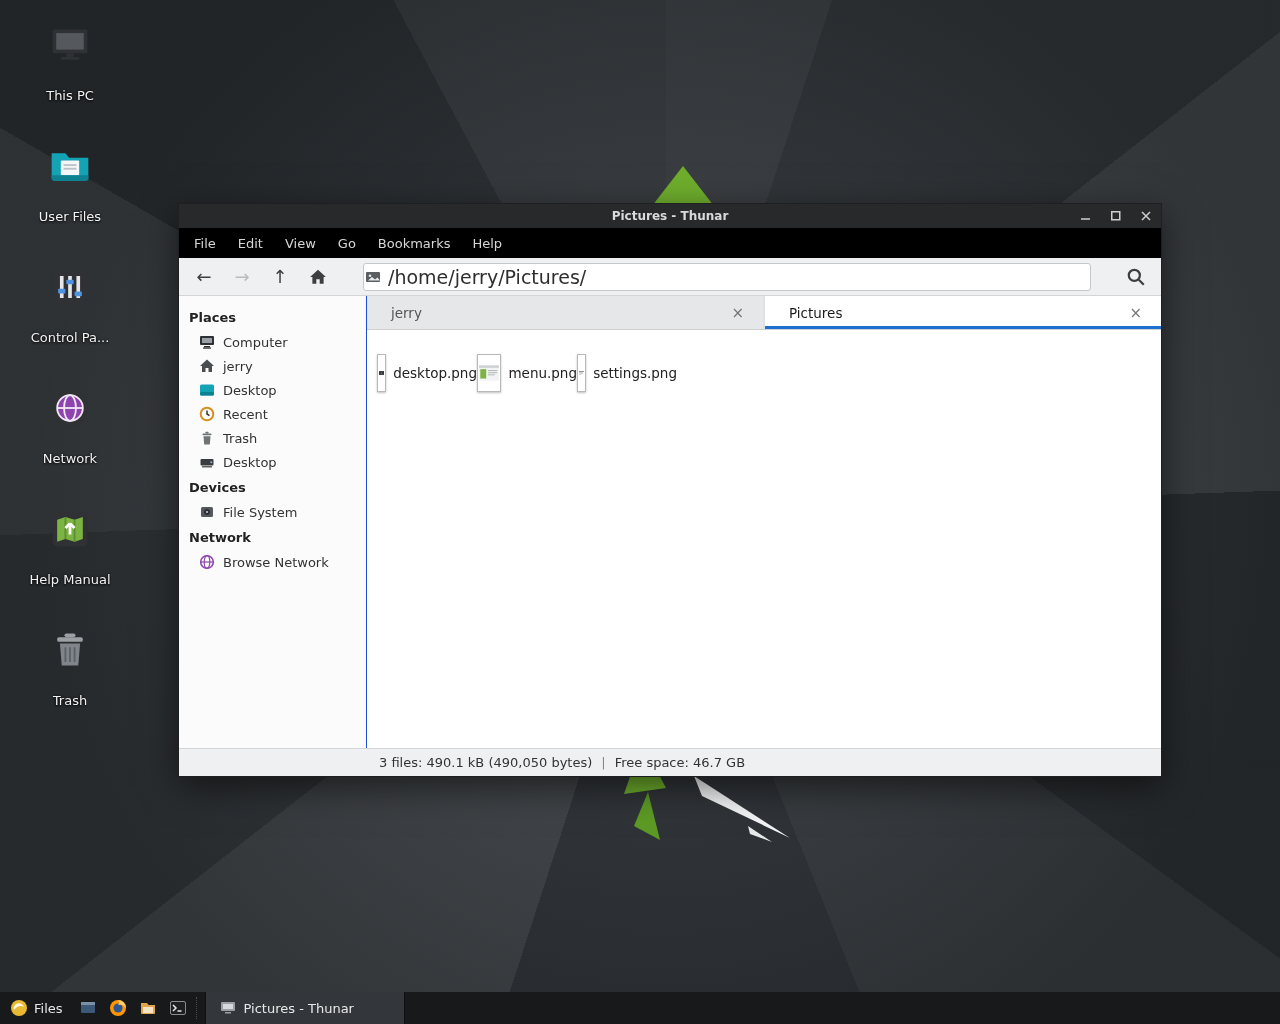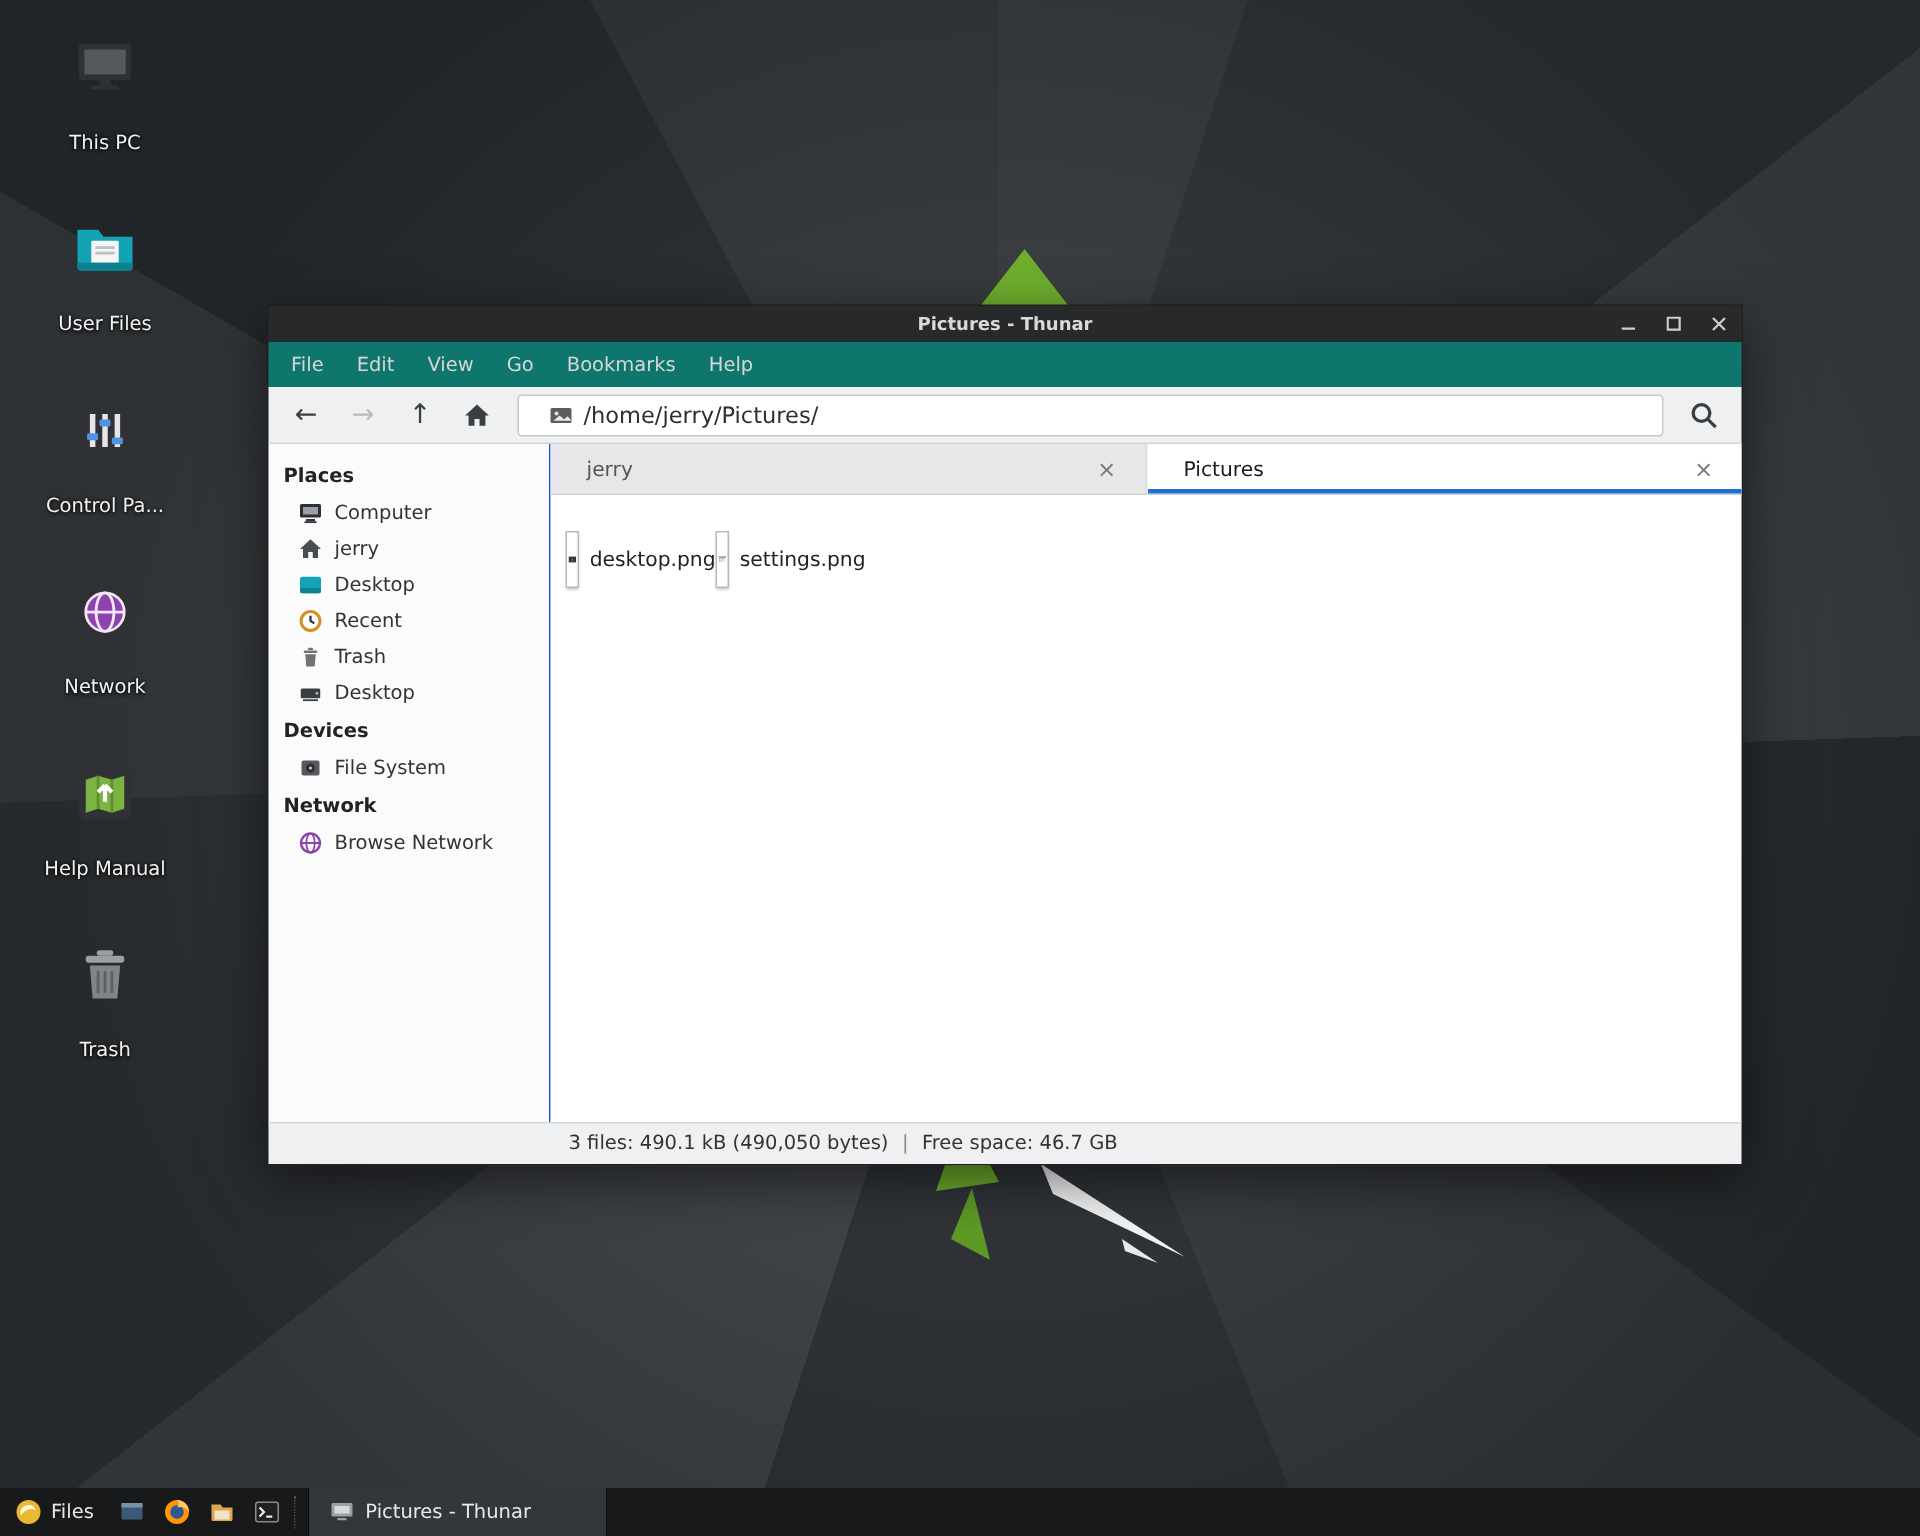--- a/index.html
+++ b/index.html
@@ -42,38 +42,38 @@
   .titlebar {
     height:24px; background:#27292b; color:#dadada; font-size:12px;
     display:flex; align-items:center; position:relative; flex:0 0 auto;
   }
   .titlebar .title { position:absolute; left:0; right:0; text-align:center; font-weight:bold; }
   .win-controls { margin-left:auto; display:flex; z-index:1; }
   .win-btn { width:30px; height:24px; display:flex; align-items:center; justify-content:center; cursor:pointer; }
   .win-btn svg { display:block; }
 
   .menubar {
-    height:30px; background:#0f766e; display:flex; align-items:center;
+    height:30px; background:#000000; display:flex; align-items:center;
     padding-left:4px; flex:0 0 auto;
   }
   .menu-item { color:#d6d6d6; font-size:13px; padding:6px 11px; cursor:pointer; }
 
   .toolbar {
     height:38px; background:#eef0f1; border-bottom:1px solid #d3d5d7;
     display:flex; align-items:center; padding:0 8px; gap:4px; flex:0 0 auto;
   }
   .tool-btn {
     width:34px; height:28px; display:flex; align-items:center; justify-content:center;
     font-size:18px; color:#3c3f41; border-radius:3px; cursor:pointer;
   }
   .tool-btn.disabled { color:#b9bcbe; cursor:default; }
   .pathfield {
     flex:1; height:28px; background:#ffffff; border:1px solid #c6c9cb; border-radius:3px;
-    display:flex; align-items:center; gap:7px; padding:0 20px; margin:0 6px;
-    font-size:15px; color:#2e2e2e; cursor:text;
+    display:flex; align-items:center; gap:7px; padding:0 1px; margin:0 24px;
+    font-size:19px; color:#2e2e2e; cursor:text;
   }
 
   .main-split { flex:1; display:flex; min-height:0; }
 
   .sidebar {
     width:188px; background:#fbfbfb; border-right:1px solid #1d4ed8;
     padding-top:8px; overflow:hidden; flex:0 0 auto;
   }
   .side-header { font-size:13px; font-weight:bold; color:#222; padding:6px 10px 5px 10px; cursor:default; }
   .side-item {
@@ -361,20 +361,33 @@
       <div class="files-pane">
         <div class="file-item">
           <span class="thumb">
             <svg viewBox="0 0 48 36">
                 <rect width="48" height="36" fill="#34383c"></rect>
                 <polygon points="24,12 30,24 18,24" fill="#6fae2d"></polygon>
                 <polygon points="22,24 26,30 19,29" fill="#5d9a25"></polygon>
               </svg>
           </span>
           <span class="file-name">desktop.png</span>
+        </div>
+        <div class="file-item">
+          <span class="thumb">
+            <svg viewBox="0 0 48 36">
+                <rect width="48" height="36" fill="#f2f3f4"></rect>
+                <rect width="48" height="6" fill="#cfd2d4"></rect>
+                <rect x="3" y="9" width="14" height="22" fill="#7cb342"></rect>
+                <rect x="21" y="11" width="22" height="2.5" fill="#b6babd"></rect>
+                <rect x="21" y="16" width="22" height="2.5" fill="#b6babd"></rect>
+                <rect x="21" y="21" width="16" height="2.5" fill="#b6babd"></rect>
+              </svg>
+          </span>
+          <span class="file-name">menu.png</span>
         </div>
         <div class="file-item">
           <span class="thumb">
             <svg viewBox="0 0 48 36">
                 <rect width="48" height="36" fill="#fbfbfb"></rect>
                 <rect width="48" height="5" fill="#3a3d40"></rect>
                 <g fill="#6d7073">
                   <rect x="5" y="9" width="5" height="5"></rect>
                   <rect x="14" y="9" width="5" height="5"></rect>
                   <rect x="23" y="9" width="5" height="5"></rect>

